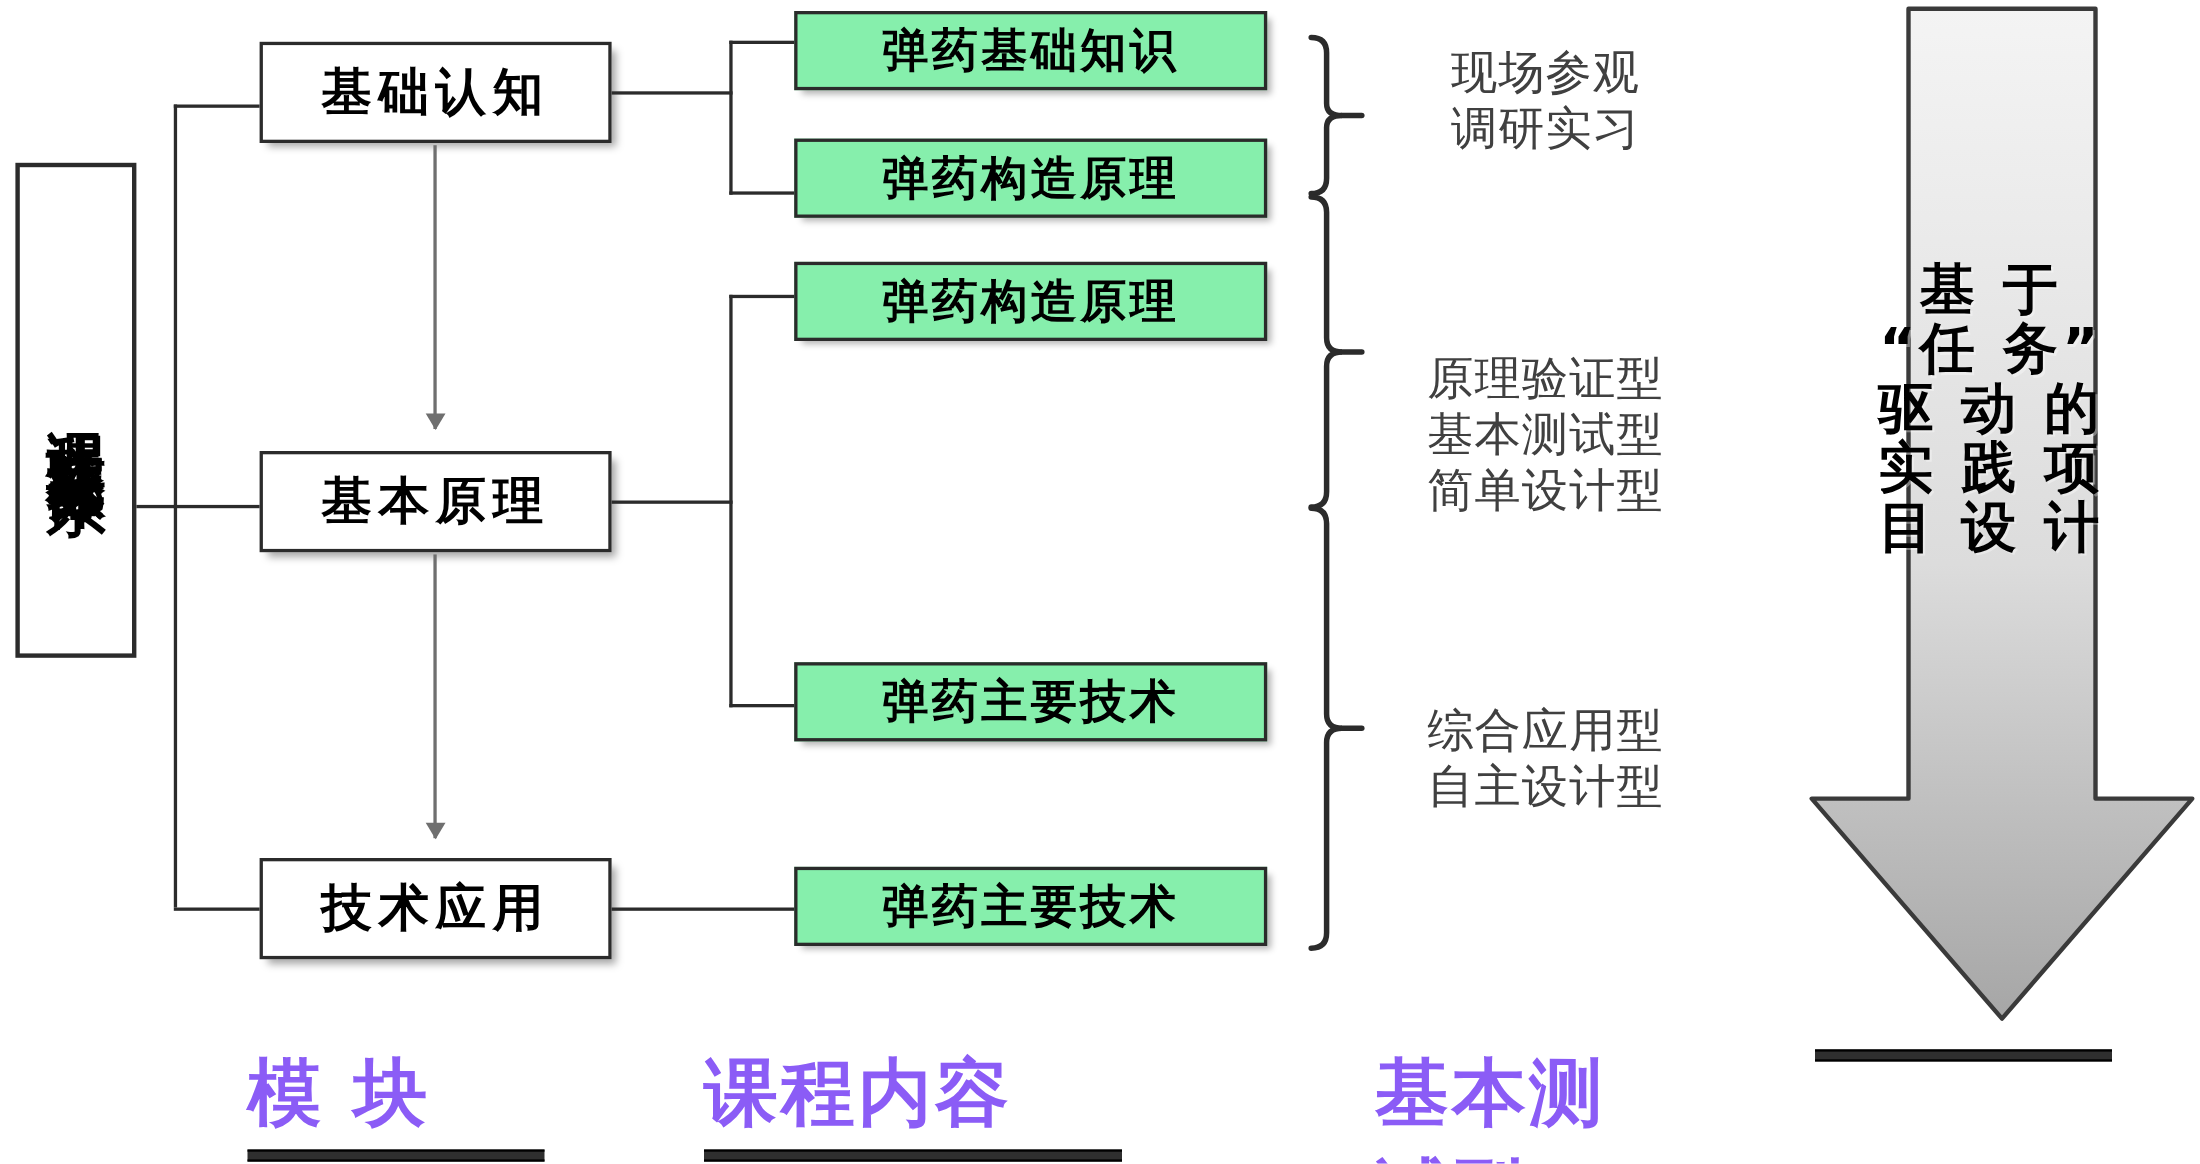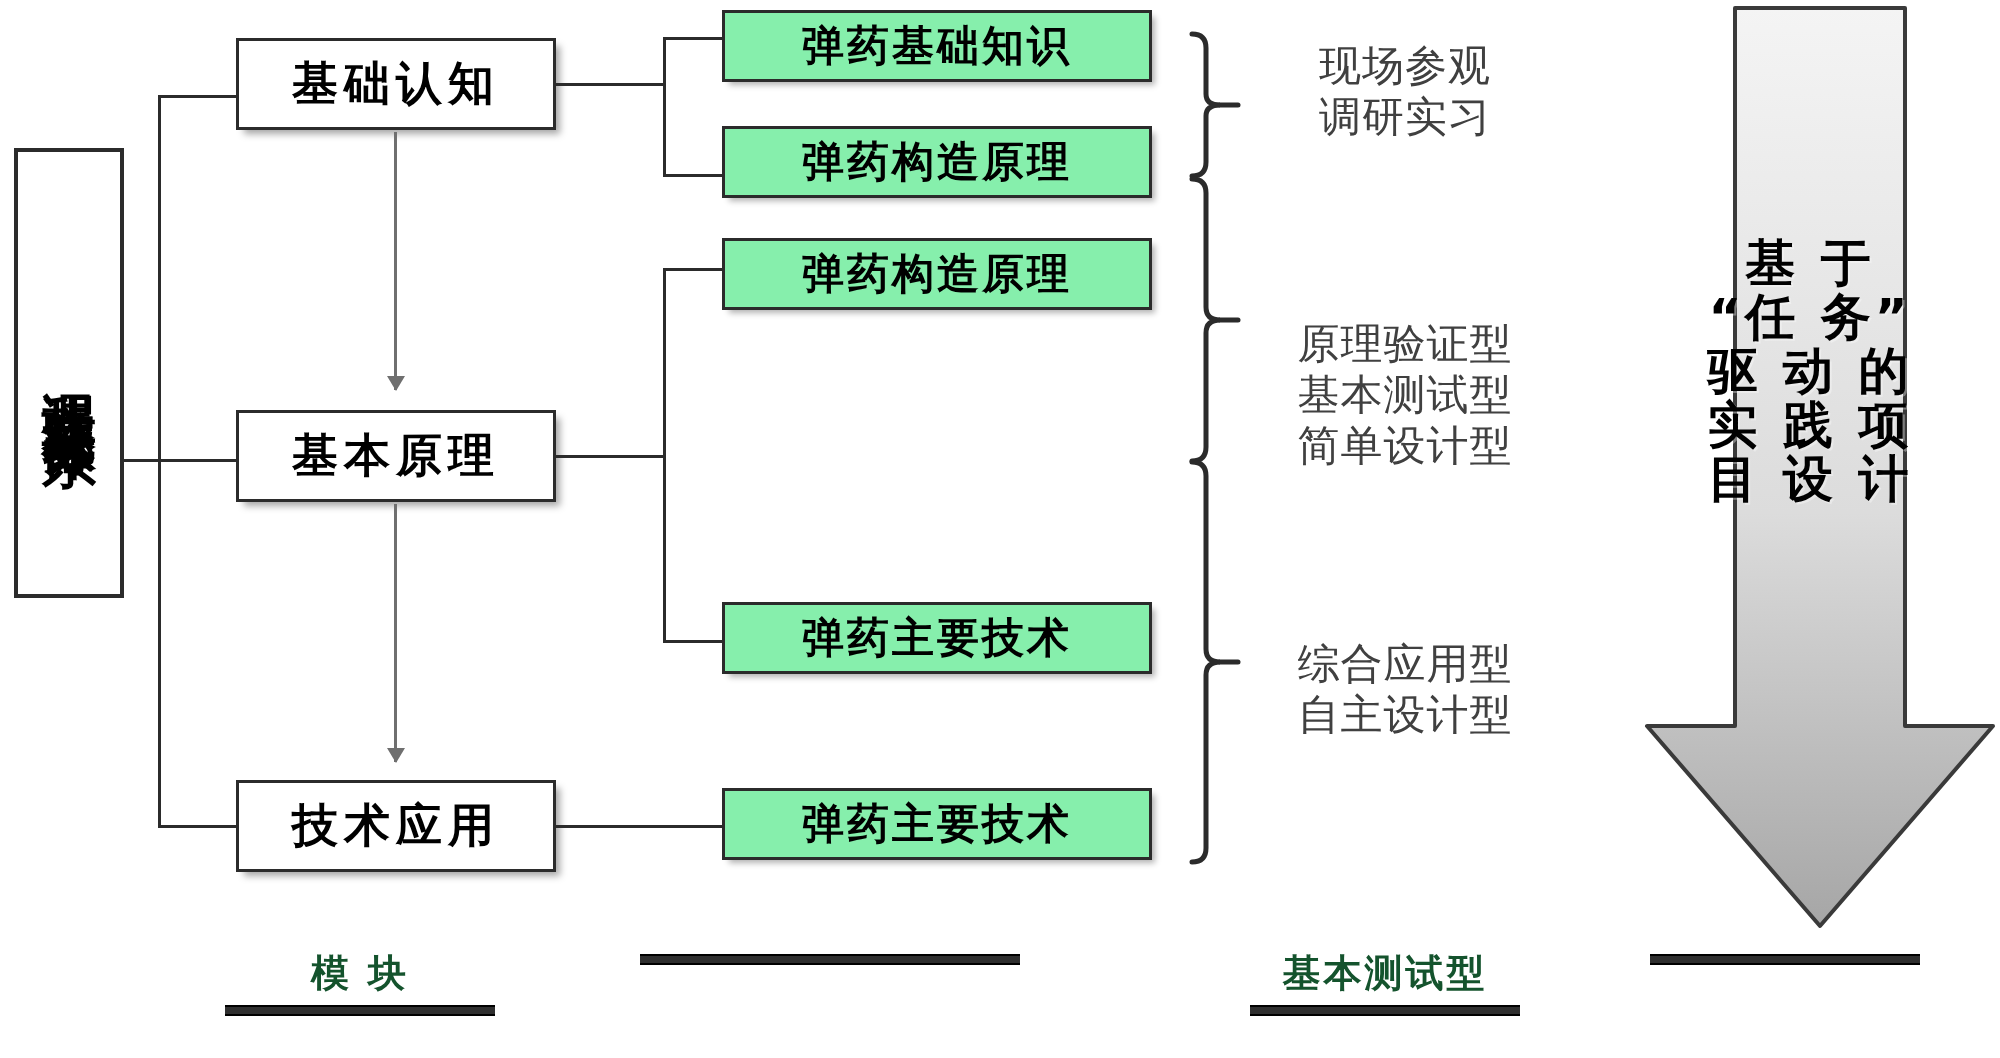--- a/index.html
+++ b/index.html
@@ -84,24 +84,24 @@
     line-height:1.08;
     color:#000;
     letter-spacing:4px;
     white-space:pre-line;
     text-shadow:2px 2px 0 rgba(255,255,255,0.35);
   }
 
   
   .footlabel{
     position:absolute;
-    text-align:center;
-    font-size:38px;
+    text-align:left;
+    font-size:67px;
     font-weight:800;
-    color:#14532d;
+    color:#8b5cf6;
     letter-spacing:3px;
   }
   .footlabel .ul{
     display:block;
     height:7px;
     background:#2f2f2f;
     margin-top:6px;
     border-top:2px solid #000;
     border-bottom:2px solid #000;
   }
@@ -208,20 +208,21 @@
 实 践 项
 目 设 计</div>
   </div>
 
   <div class="footlabel" style="left:225px;top:948px;width:270px;">
     <span>模 块</span>
     <span class="ul"></span>
   </div>
 
   <div class="footlabel" style="left:640px;top:948px;width:380px;">
+    <span>课程内容</span>
     <span class="ul"></span>
   </div>
 
   <div class="footlabel" style="left:1250px;top:948px;width:270px;">
     <span>基本测试型</span>
     <span class="ul"></span>
   </div>
 
   <div class="footlabel" style="left:1650px;top:948px;width:270px;">
     <span class="ul"></span>

